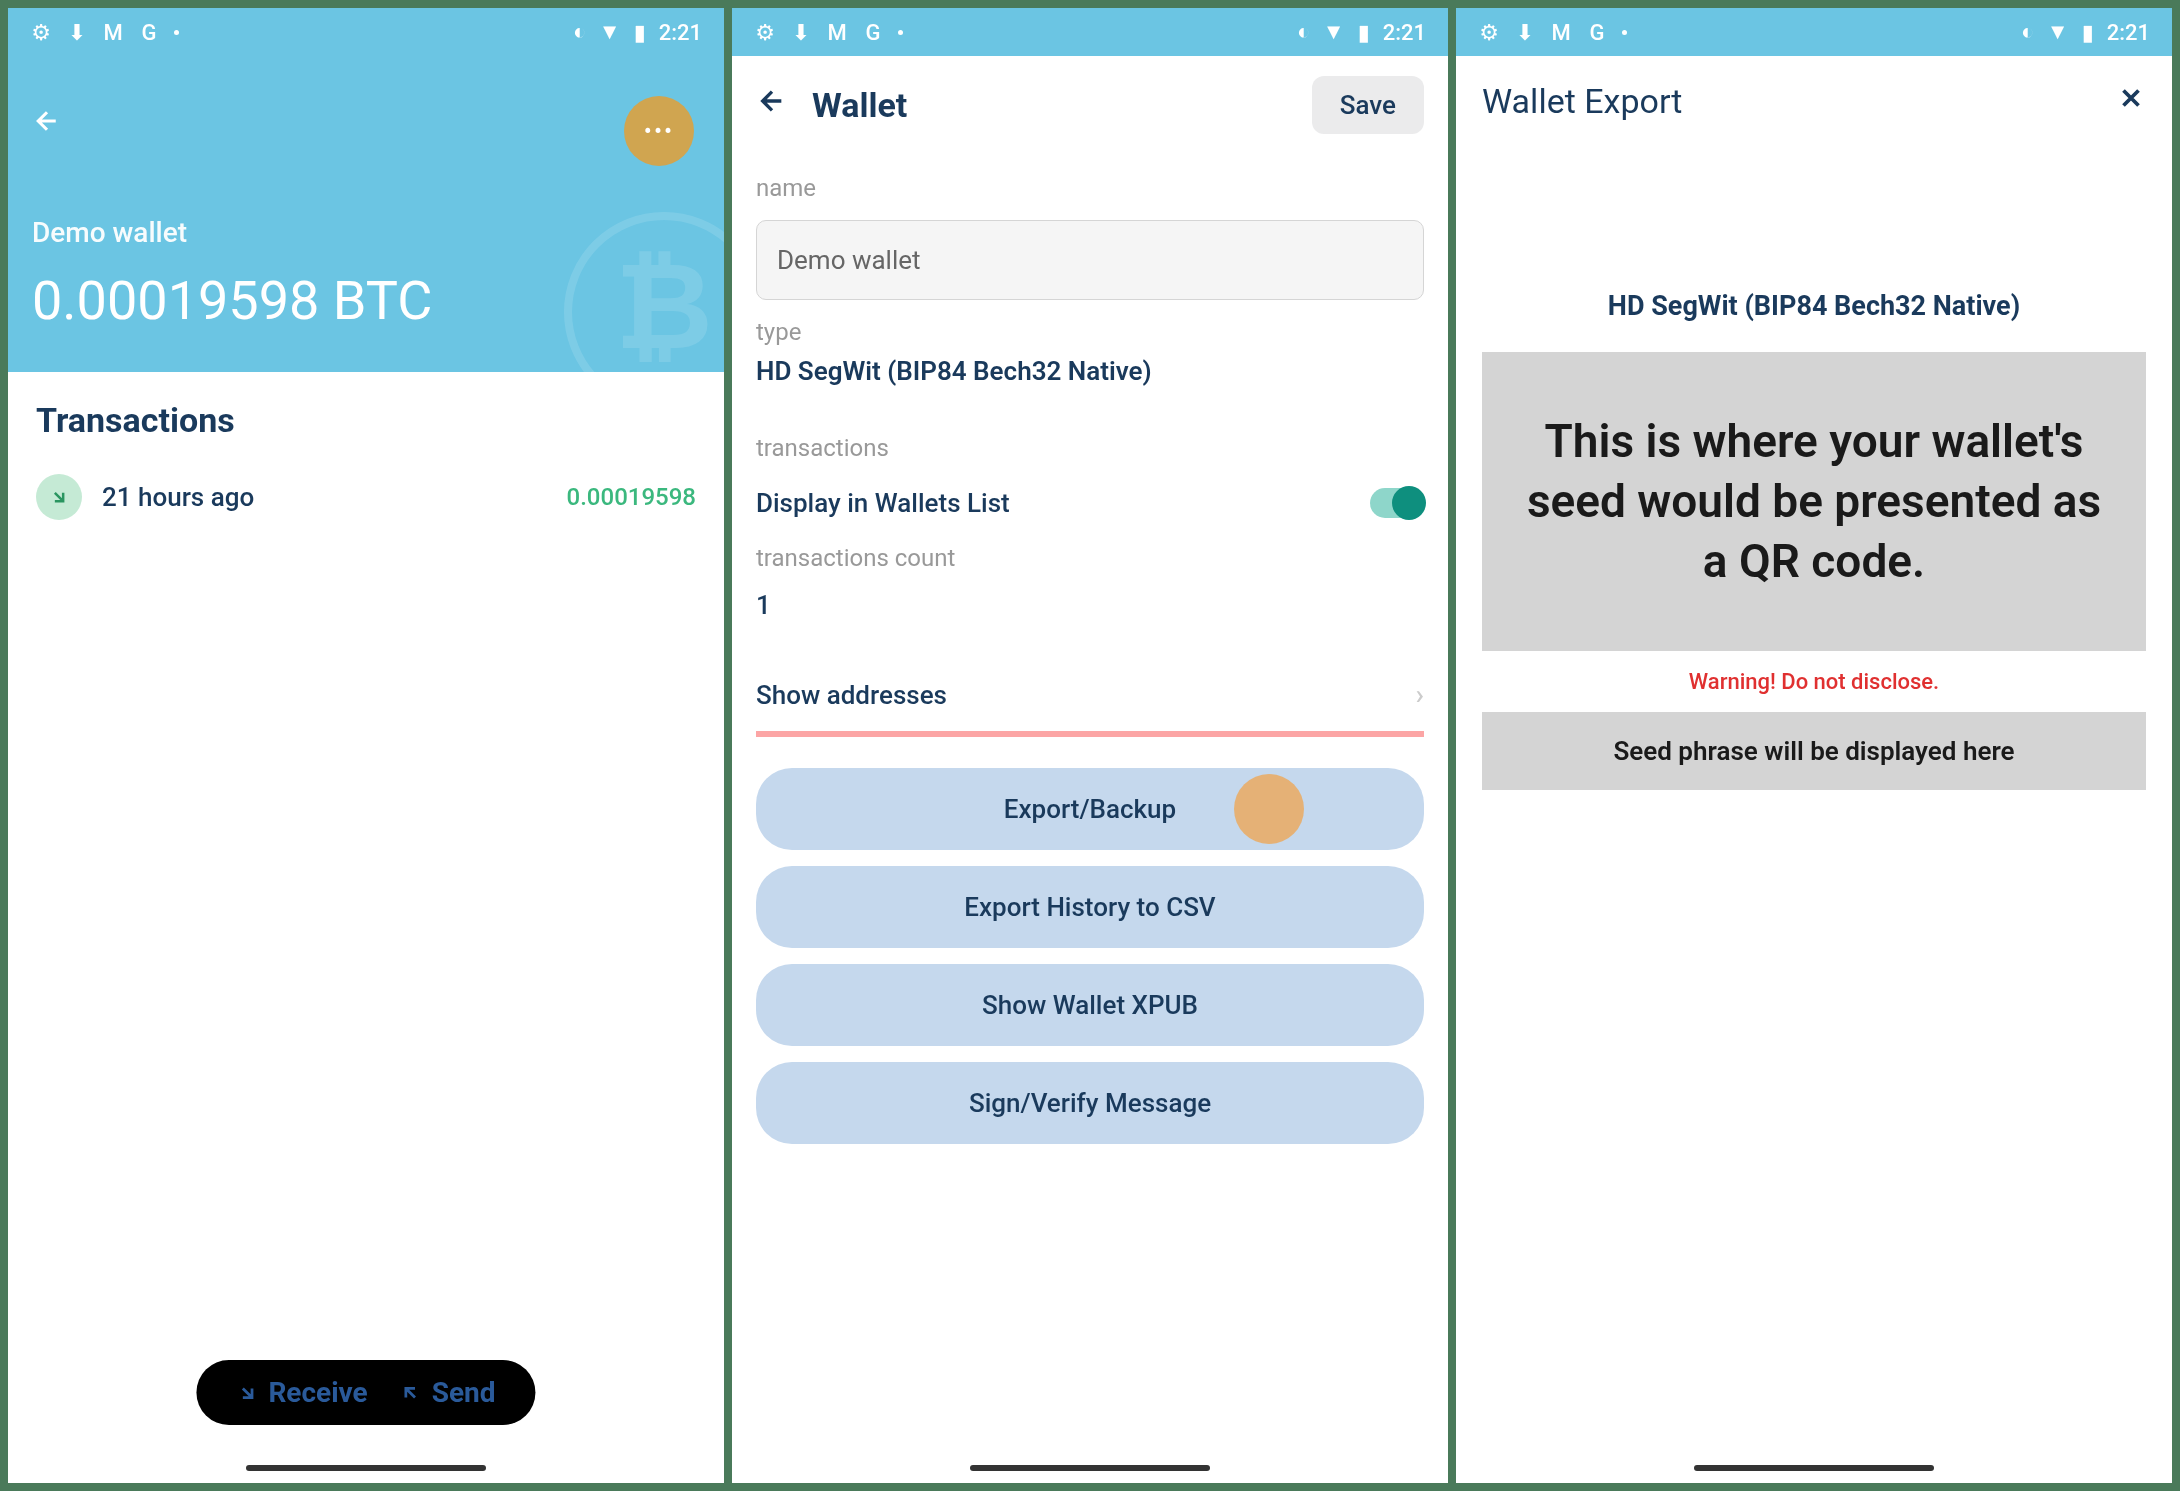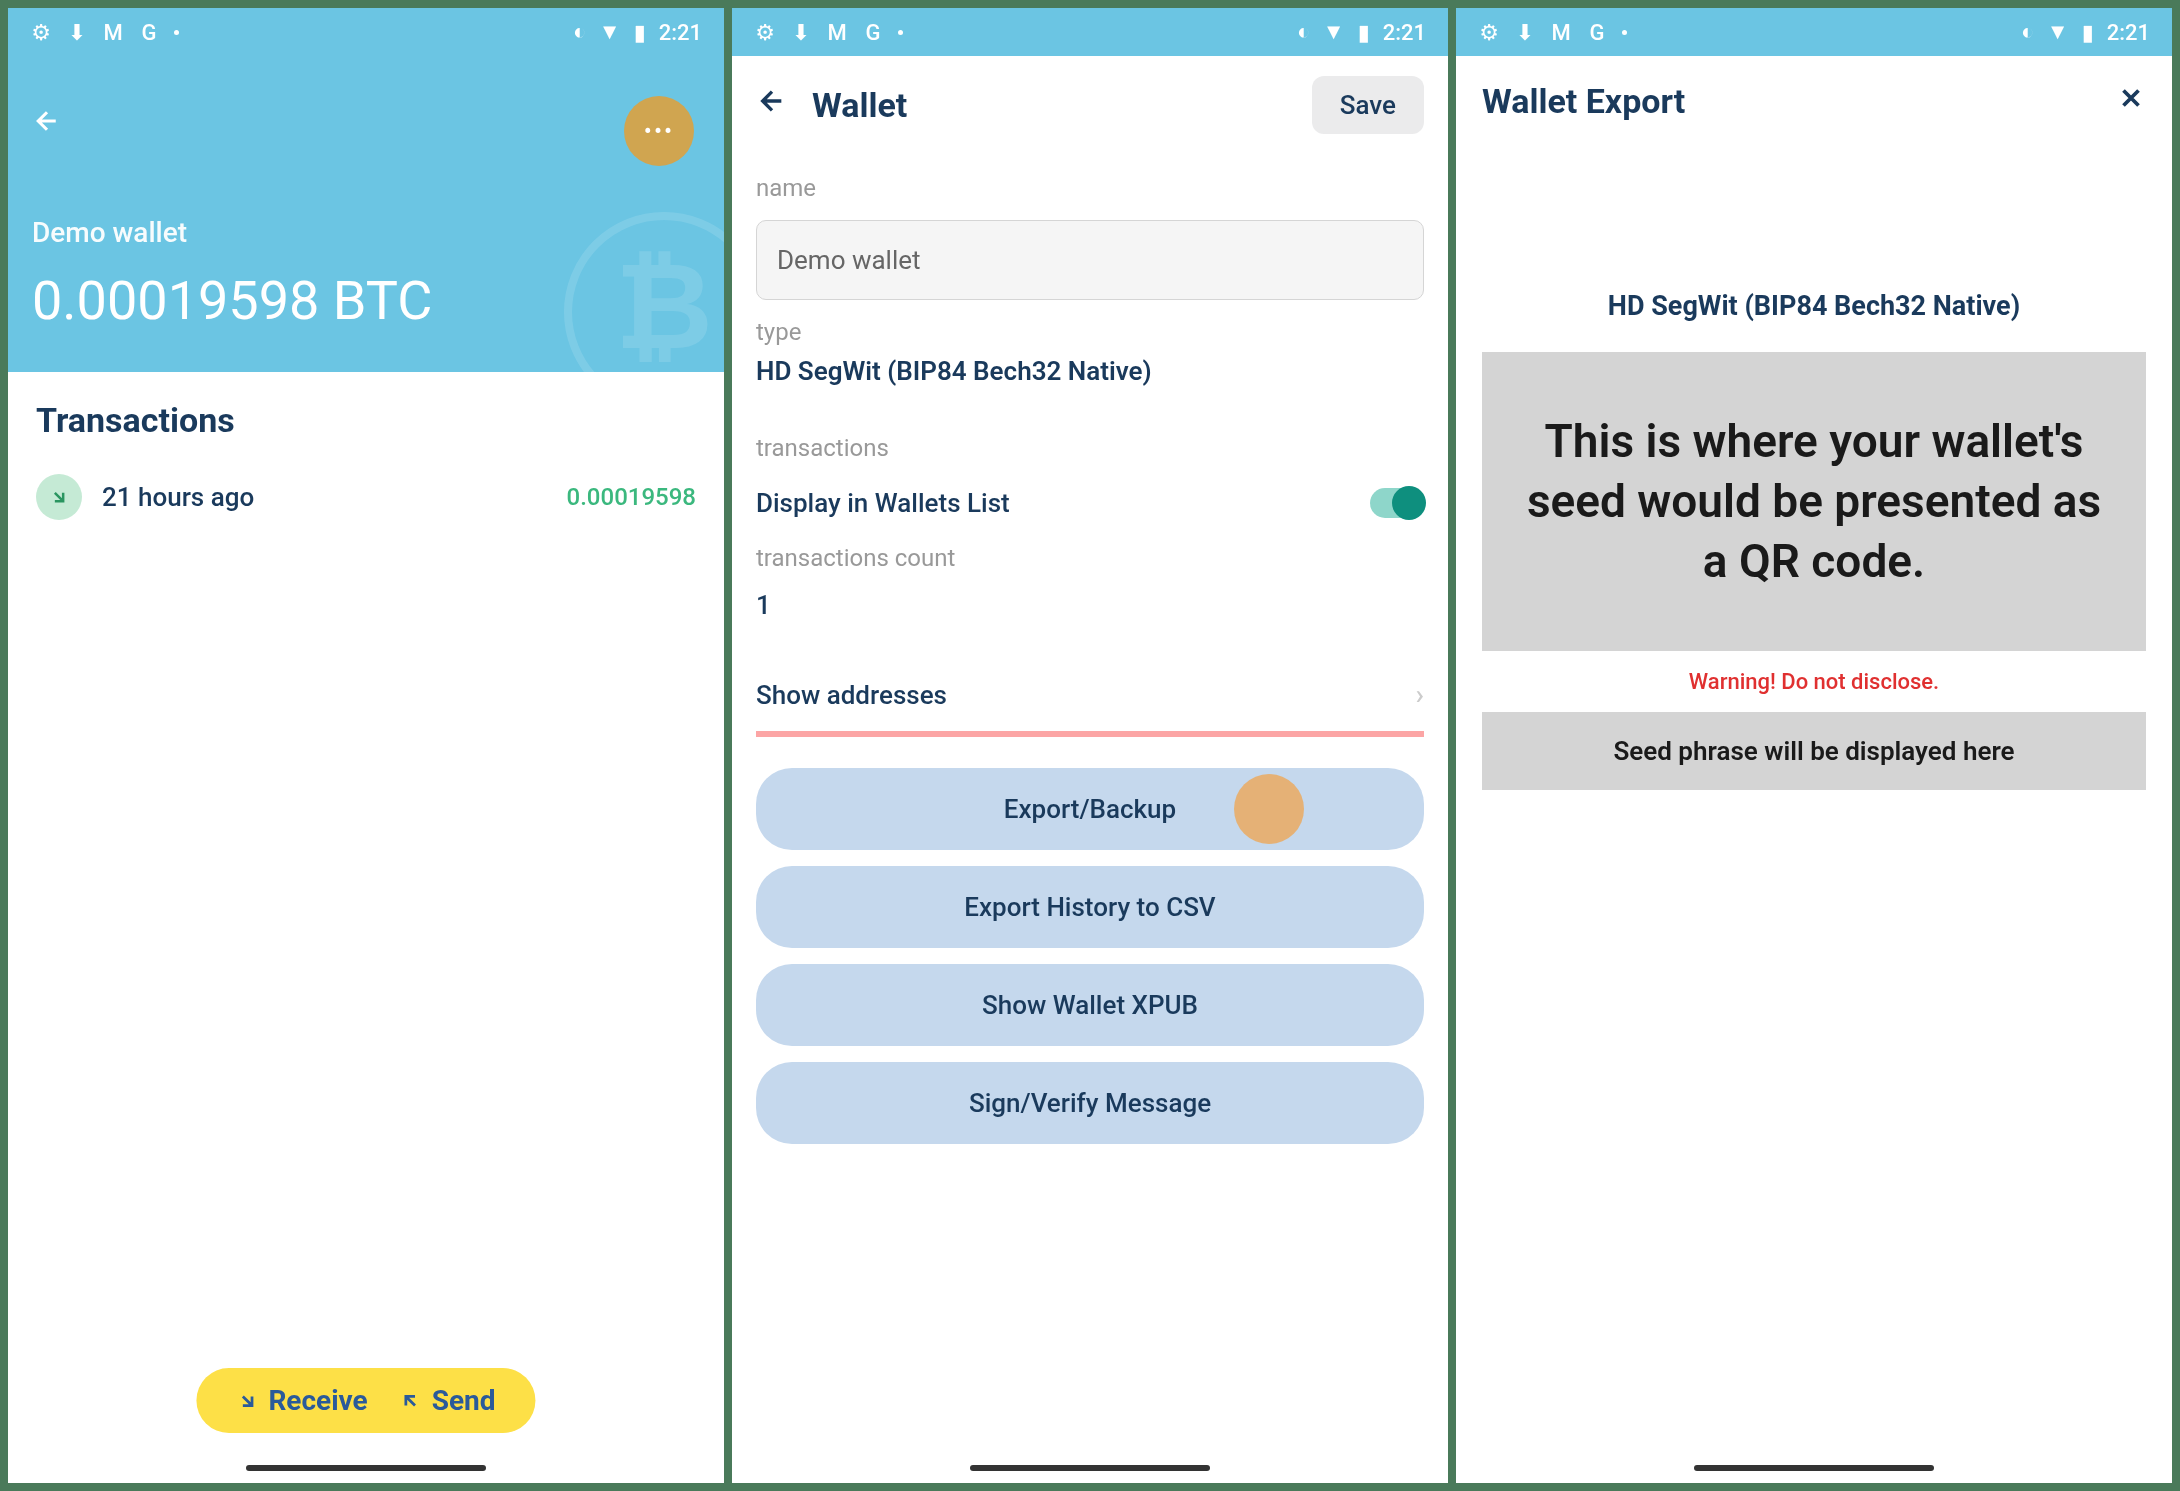--- a/index.html
+++ b/index.html
@@ -16,21 +16,21 @@
 .s1-more{position:absolute;top:40px;right:30px;width:70px;height:70px;border-radius:50%;background:#d0a550;display:flex;align-items:center;justify-content:center;color:#fff;font-size:24px;letter-spacing:2px}
 .s1-wallet-name{color:#fff;font-size:28px;margin-top:140px;font-weight:500;opacity:.95}
 .s1-balance{color:#fff;font-size:54px;font-weight:400;margin-top:20px}
 .s1-btc-bg{position:absolute;right:-40px;bottom:-40px;width:200px;height:200px;opacity:.12}
 .s1-content{flex:1;background:#fff;padding:28px;display:flex;flex-direction:column}
 .s1-tx-title{font-size:34px;font-weight:700;color:#1a3a5c;margin-bottom:34px}
 .s1-tx-item{display:flex;align-items:center;gap:20px}
 .s1-tx-icon{width:46px;height:46px;border-radius:50%;background:#c5ead5;display:flex;align-items:center;justify-content:center}
 .s1-tx-time{flex:1;font-size:26px;color:#1a3a5c;font-weight:500}
 .s1-tx-amount{font-size:24px;color:#3bb87e;font-weight:500}
-.s1-bottom{position:absolute;bottom:50px;left:50%;transform:translateX(-50%);display:flex;background:#fde047;border-radius:40px;padding:16px 40px;gap:32px}
+.s1-bottom{position:absolute;bottom:58px;left:50%;transform:translateX(-50%);display:flex;background:#000000;border-radius:40px;padding:16px 40px;gap:32px}
 .s1-btn{display:flex;align-items:center;gap:10px;color:#2a5a9a;font-size:28px;font-weight:700}
 .s1-handle{position:absolute;bottom:12px;left:50%;transform:translateX(-50%);width:240px;height:6px;background:#333;border-radius:3px}
 
 .s2-header{display:flex;align-items:center;padding:20px 24px;gap:24px;background:#fff}
 .s2-back{font-size:36px;color:#1a3a5c}
 .s2-title{font-size:34px;font-weight:700;color:#1a3a5c;flex:1}
 .s2-save{background:#ebebec;padding:14px 28px;border-radius:12px;font-size:26px;color:#1a3a5c;font-weight:500}
 .s2-content{flex:1;padding:20px 24px;display:flex;flex-direction:column;gap:18px;overflow:auto}
 .s2-label{font-size:24px;color:#999;font-weight:400}
 .s2-input{border:1px solid #d5d5d5;background:#f5f5f5;border-radius:10px;padding:24px 20px;font-size:26px;color:#666}
@@ -40,21 +40,21 @@
 .s2-toggle{width:54px;height:30px;background:#8ed6ca;border-radius:15px;position:relative}
 .s2-toggle::after{content:'';position:absolute;right:-2px;top:-2px;width:34px;height:34px;background:#0e8f7e;border-radius:50%}
 .s2-count{font-size:26px;color:#1a3a5c;font-weight:500}
 .s2-show-addr{display:flex;align-items:center;justify-content:space-between;padding:20px 0;border-bottom:6px solid #fca5a5;font-size:26px;color:#1a3a5c;font-weight:500}
 .s2-chevron{color:#ccc;font-size:28px}
 .s2-actions{display:flex;flex-direction:column;gap:16px;margin-top:13px}
 .s2-action-btn{background:#c5d8ed;border-radius:36px;padding:26px;text-align:center;font-size:26px;color:#1a3a5c;font-weight:500;position:relative}
 .s2-touch{position:absolute;width:70px;height:70px;border-radius:50%;background:#eca758;opacity:.8;top:50%;right:120px;transform:translateY(-50%)}
 
 .s3-header{display:flex;align-items:center;justify-content:space-between;padding:24px 26px;background:#fff}
-.s3-title{font-size:34px;font-weight:700;color:#1a3a5c}
+.s3-title{font-size:34px;font-weight:400;color:#1a3a5c}
 .s3-close{font-size:36px;color:#1a3a5c;font-weight:700}
 .s3-content{flex:1;padding:24px 26px;display:flex;flex-direction:column}
 .s3-type{font-size:27px;font-weight:700;color:#1a3a5c;text-align:center;margin-top:120px;margin-bottom:30px}
 .s3-qr{background:#d4d4d4;padding:60px 38px;text-align:center;font-size:46px;font-weight:600;color:#1a1a1a;line-height:1.3}
 .s3-warn{text-align:center;font-size:22px;color:#e03030;font-weight:500;margin:18px 0}
 .s3-seed{background:#d4d4d4;padding:24px;text-align:center;font-size:26px;font-weight:600;color:#1a1a1a}
 </style>
 </head>
 <body>
 

